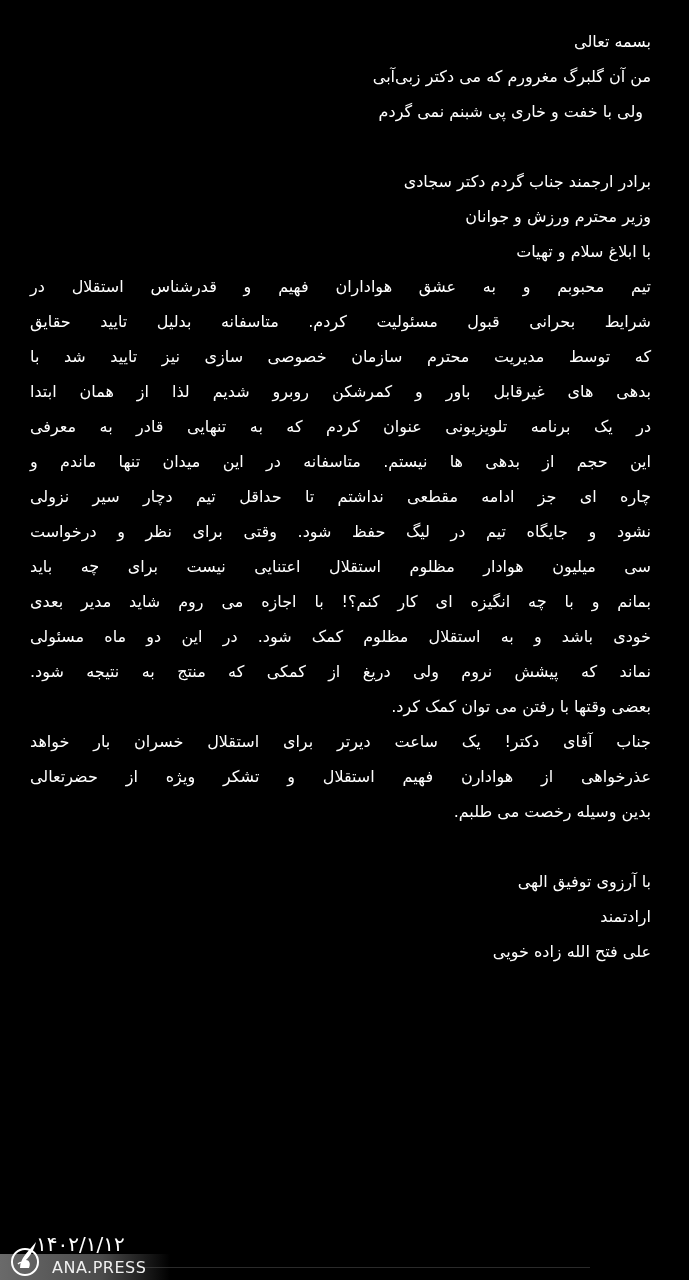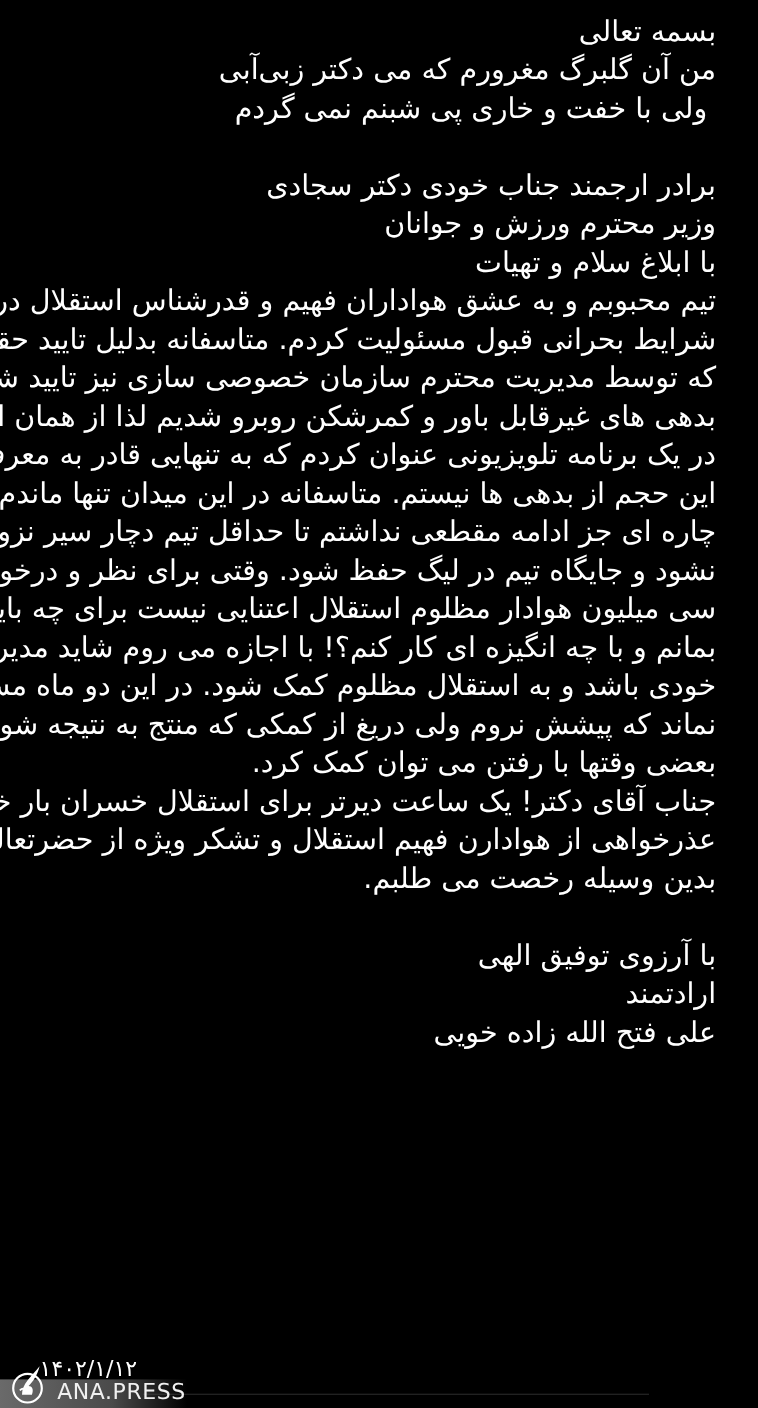--- a/index.html
+++ b/index.html
@@ -10,26 +10,26 @@
   body {
     width: 689px;
     height: 1280px;
     position: relative;
     overflow: hidden;
     font-family: "DejaVu Sans", sans-serif;
     color: #ffffff;
   }
   .letter {
     position: absolute;
-    top: 12px;
+    top: 24px;
     left: 30px;
     right: 38px;
     direction: rtl;
     text-align: right;
-    font-size: 26px;
+    font-size: 16px;
     line-height: 35px;
   }
   .line {
     display: block;
     white-space: nowrap;
     height: 35px;
   }
   .justify {
     text-align: justify;
     text-align-last: justify;
@@ -63,21 +63,21 @@
     left: 10px;
     bottom: 2px;
     width: 34px;
     height: 40px;
   }
   .wm-text {
     position: absolute;
     left: 52px;
     bottom: 3px;
     font-family: "DejaVu Sans", sans-serif;
-    font-size: 20px;
+    font-size: 16px;
     color: #f0f0f0;
     letter-spacing: 0.5px;
   }
   .wm-date {
     position: absolute;
     left: 36px;
     bottom: 24px;
     font-family: "DejaVu Sans", sans-serif;
     font-size: 20px;
     color: #ffffff;
@@ -88,21 +88,21 @@
 <body>
 
 <div class="letter">
   <div>
     <span class="line">بسمه تعالی</span>
     <span class="line">من آن گلبرگ مغرورم که می دکتر زبی‌آبی</span>
     <span class="line" style="padding-right:8px">ولی با خفت و خاری پی شبنم نمی گردم</span>
   </div>
   <div class="blank"></div>
   <div>
-    <span class="line">برادر ارجمند جناب خودی دکتر سجادی</span>
+    <span class="line">برادر ارجمند جناب گردم دکتر سجادی</span>
     <span class="line">وزیر محترم ورزش و جوانان</span>
     <span class="line">با ابلاغ سلام و تهیات</span>
   </div>
   <div>
     <span class="line justify">تیم محبوبم و به عشق هواداران فهیم و قدرشناس استقلال در</span>
     <span class="line justify">شرایط بحرانی قبول مسئولیت کردم. متاسفانه بدلیل تایید حقایق</span>
     <span class="line justify">که توسط مدیریت محترم سازمان خصوصی سازی نیز تایید شد با</span>
     <span class="line justify">بدهی های غیرقابل باور و کمرشکن روبرو شدیم لذا از همان ابتدا</span>
     <span class="line justify">در یک برنامه تلویزیونی عنوان کردم که به تنهایی قادر به معرفی</span>
     <span class="line justify">این حجم از بدهی ها نیستم. متاسفانه در این میدان تنها ماندم و</span>

